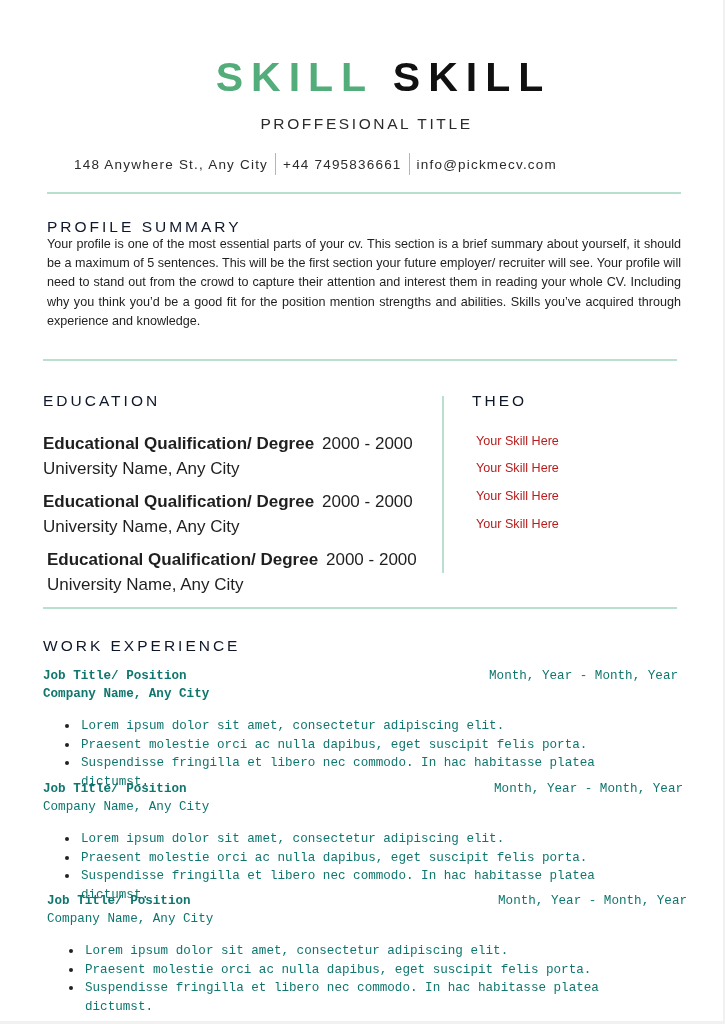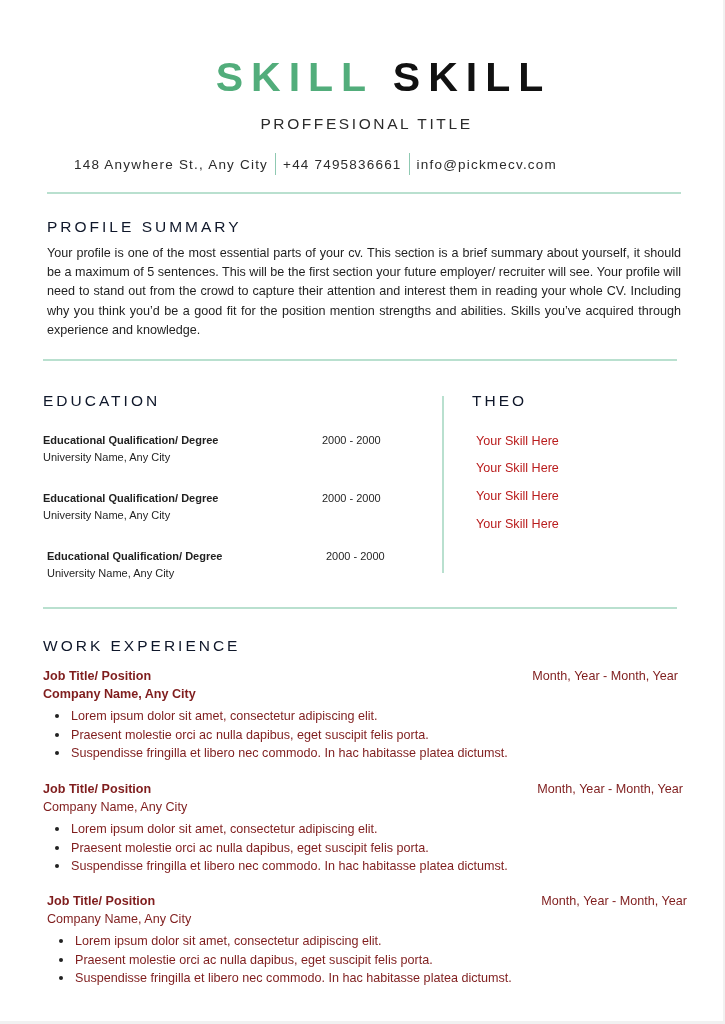--- a/index.html
+++ b/index.html
@@ -26,32 +26,32 @@
     .contact {
       left: 74px; top: 153px; height: 22px; display: flex; align-items: center;
       font-size: 13.5px; letter-spacing: 1.2px; color: #2b2b2b;
     }
     .contact .sep { width: 1px; height: 22px; background: #8fc9b2; margin: 0 7px; }
     .hr { height: 2px; background: #b9e0cf; }
     .section-title {
       font-size: 15.5px; letter-spacing: 3px; color: #0f172a; font-weight: normal;
     }
     .summary {
-      left: 47px; top: 244px; width: 634px; font-size: 12.6px; line-height: 19.2px;
+      left: 47px; top: 235px; width: 634px; font-size: 12.6px; line-height: 19.2px;
       color: #1f1f1f; text-align: justify;
     }
-    .edu-item { font-size: 11px; color: #1f1f1f; }
+    .edu-item { font-size: 17px; color: #1f1f1f; }
     .edu-item .deg { font-weight: bold; }
     .edu-item .year { position: absolute; }
     .vline { width: 2px; background: #b9e0cf; }
     .skill { font-size: 12.6px; color: #b91c1c; }
-    .job { font-size: 12.6px; color: #7f1d1d; }
+    .job { font-size: 12.6px; color: #0f766e; font-family: Liberation Mono, monospace; }
     .job .jt { font-weight: bold; }
     .job .dates { position: absolute; }
-    .job ul { margin: 6px; padding: 0; list-style: none; }
+    .job ul { margin: 16px; padding: 0; list-style: none; }
     .job li { position: relative; padding-left: 22px; line-height: 18.5px; }
     .job li::before {
       content: ""; position: absolute; left: 6px; top: 7px; width: 4px; height: 4px;
       border-radius: 50%; background: #222;
     }
   </style>
 </head>
 <body>
 
 <div class="page">

